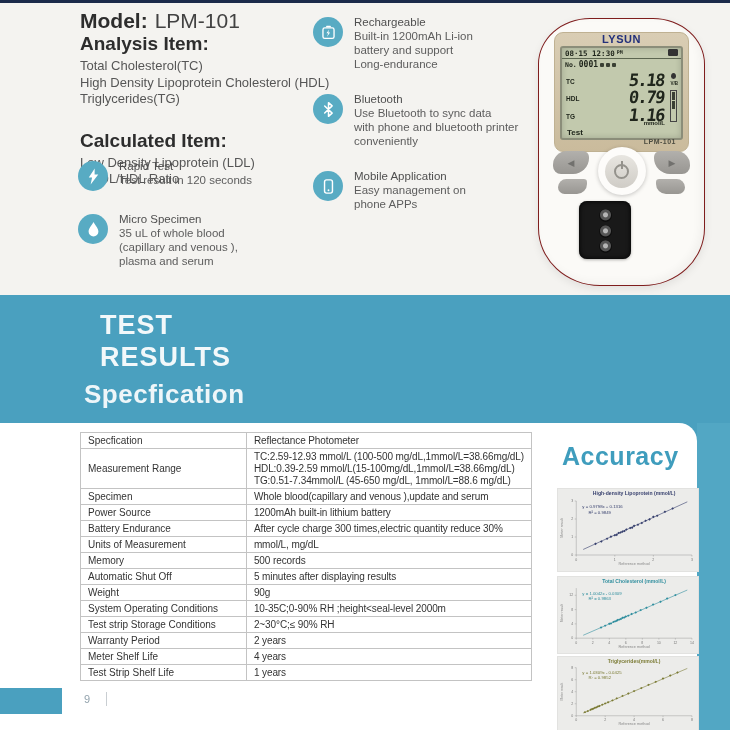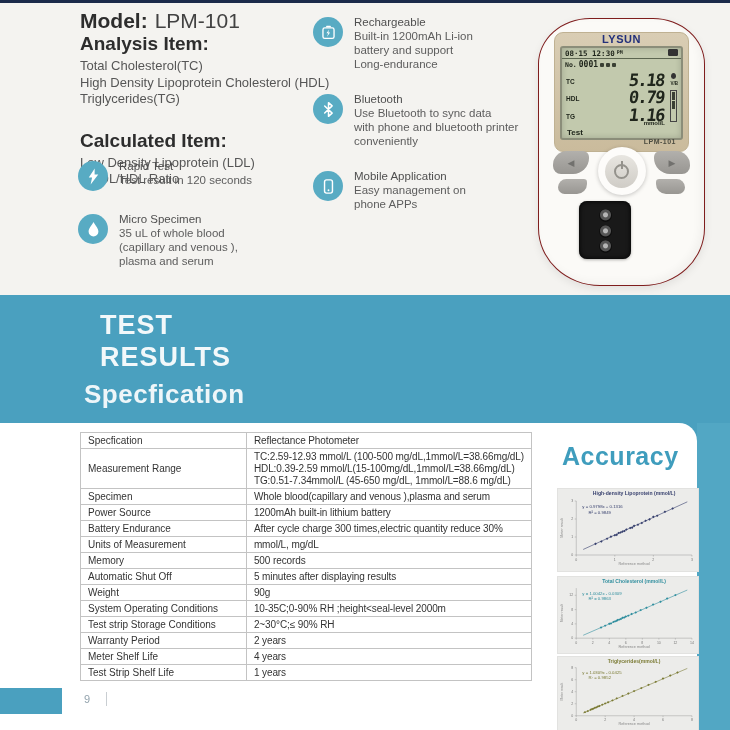--- a/index.html
+++ b/index.html
@@ -297,21 +297,21 @@
           <td class="spec-label">Measurement Range</td>
           <td class="spec-value">
             <div class="vline">TC:2.59-12.93 mmol/L (100-500 mg/dL,1mmol/L=38.66mg/dL)</div>
             <div class="vline">HDL:0.39-2.59 mmol/L(15-100mg/dL,1mmol/L=38.66mg/dL)</div>
             <div class="vline">TG:0.51-7.34mmol/L (45-650 mg/dL, 1mmol/L=88.6 mg/dL)</div>
           </td>
         </tr>
         <tr>
           <td class="spec-label">Specimen</td>
           <td class="spec-value">
-            <div class="vline">Whole blood(capillary and venous ),plasma and serum</div>
+            <div class="vline">Whole blood(capillary and venous ),update and serum</div>
           </td>
         </tr>
         <tr>
           <td class="spec-label">Power Source</td>
           <td class="spec-value">
             <div class="vline">1200mAh built-in lithium battery</div>
           </td>
         </tr>
         <tr>
           <td class="spec-label">Battery Endurance</td>

